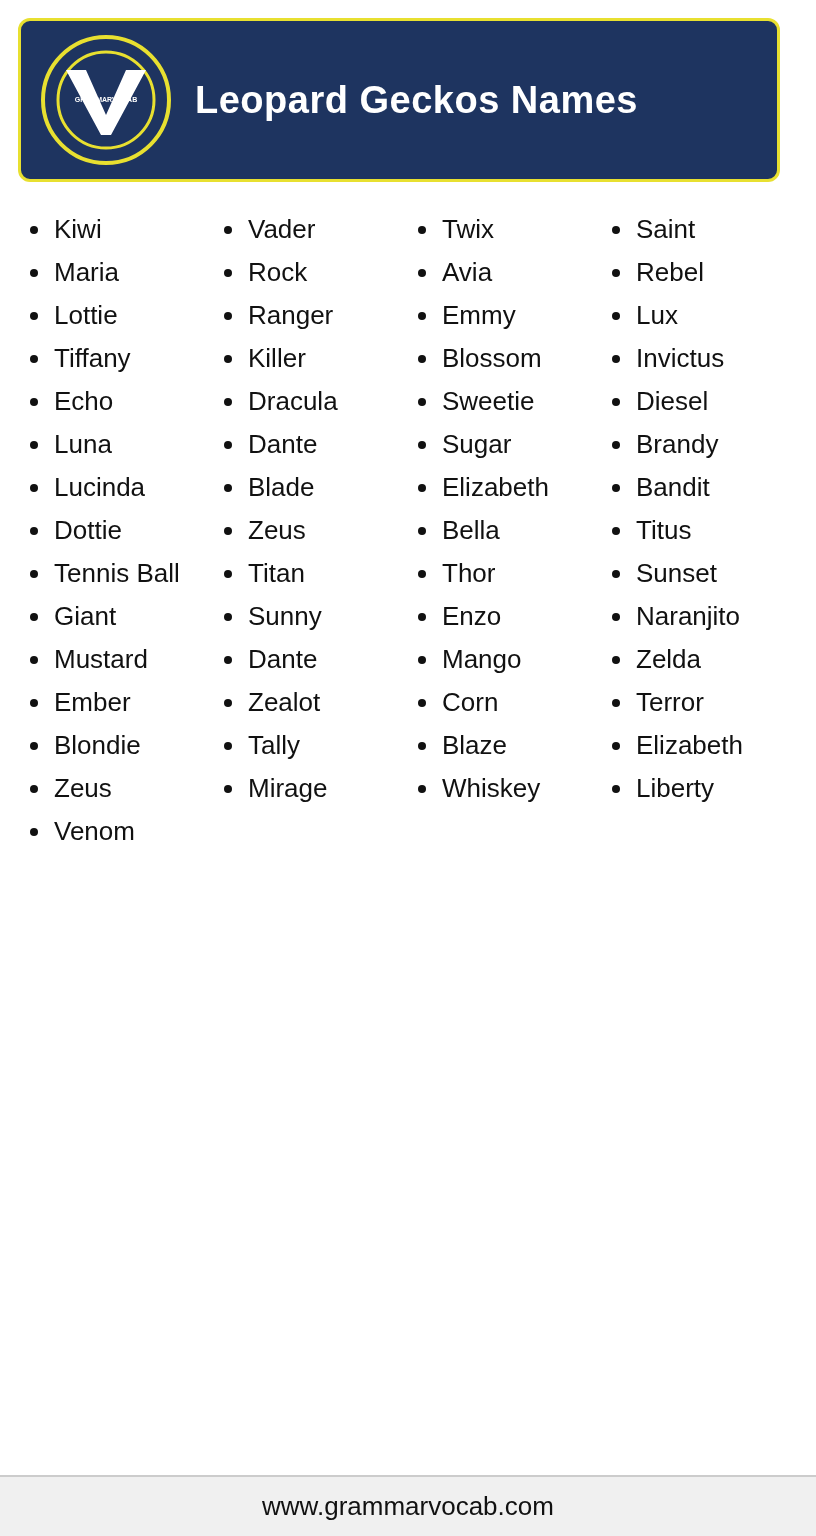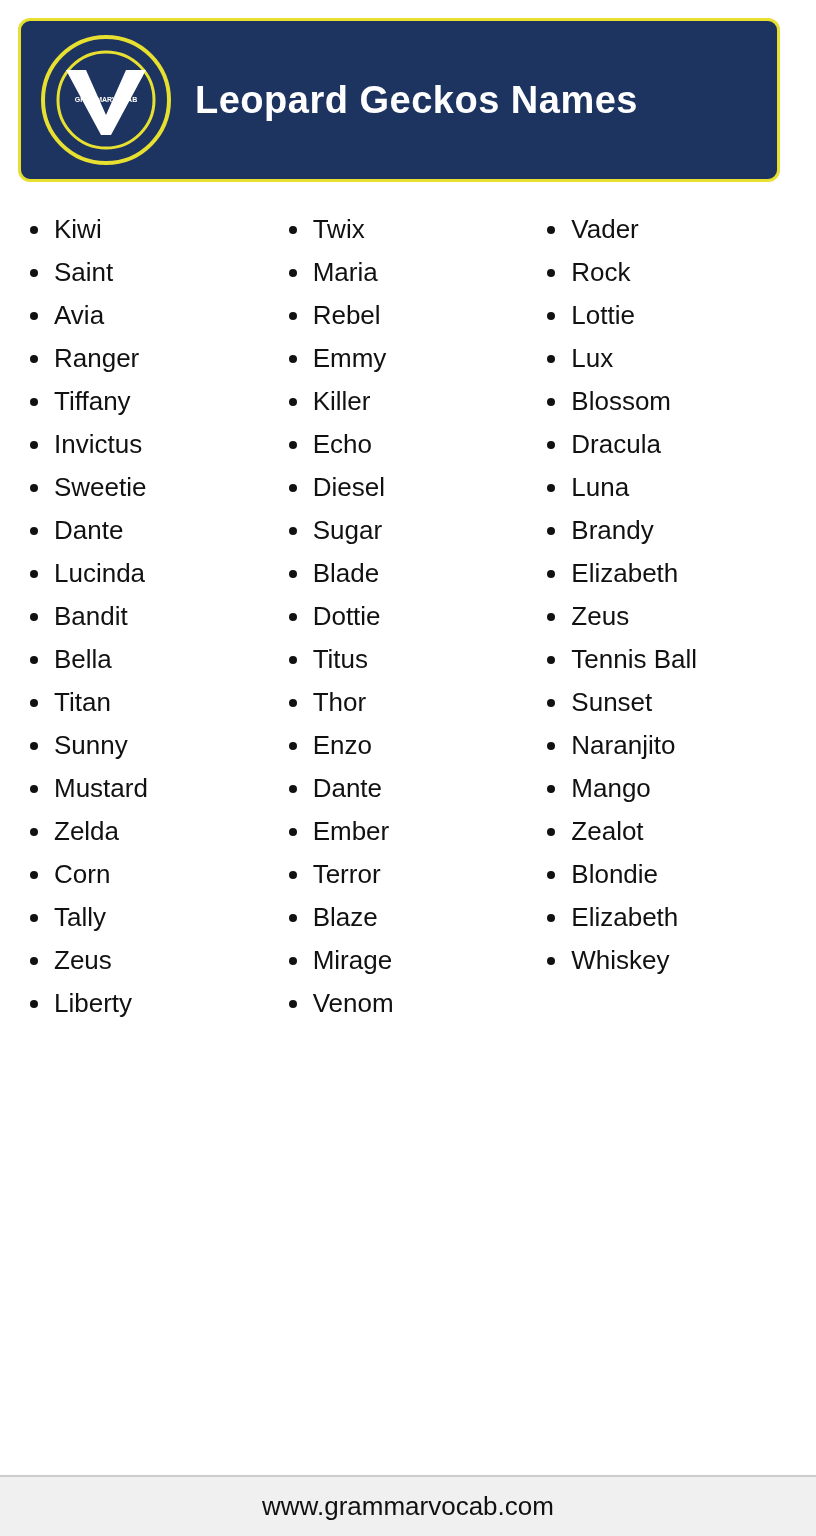--- a/index.html
+++ b/index.html
@@ -55,21 +55,21 @@
       letter-spacing: 0.5px;
     }
 
     .content {
       flex: 1;
       padding: 16px 30px 10px 30px;
     }
 
     .names-grid {
       display: grid;
-      grid-template-columns: 1fr 1fr 1fr;
+      grid-template-columns: 1fr 1fr 1fr 1fr;
       column-gap: 20px;
       row-gap: 0px;
     }
 
     .name-item {
       display: flex;
       align-items: center;
       padding: 6px 0;
       font-size: 26px;
       color: #111111;
@@ -114,28 +114,28 @@
 </div>
 
 <div class="content">
   <div class="names-grid" id="names-grid">
   <div class="name-item">
         <span class="bullet"></span>
         <span>Kiwi</span>
       </div>
       <div class="name-item">
         <span class="bullet"></span>
+        <span>Vader</span>
+      </div>
+      <div class="name-item">
+        <span class="bullet"></span>
         <span>Twix</span>
       </div>
       <div class="name-item">
         <span class="bullet"></span>
-        <span>Vader</span>
-      </div>
-      <div class="name-item">
-        <span class="bullet"></span>
         <span>Saint</span>
       </div>
       <div class="name-item">
         <span class="bullet"></span>
         <span>Maria</span>
       </div>
       <div class="name-item">
         <span class="bullet"></span>
         <span>Rock</span>
       </div>
@@ -251,20 +251,24 @@
         <span class="bullet"></span>
         <span>Titan</span>
       </div>
       <div class="name-item">
         <span class="bullet"></span>
         <span>Thor</span>
       </div>
       <div class="name-item">
         <span class="bullet"></span>
         <span>Sunset</span>
+      </div>
+      <div class="name-item">
+        <span class="bullet"></span>
+        <span>Giant</span>
       </div>
       <div class="name-item">
         <span class="bullet"></span>
         <span>Sunny</span>
       </div>
       <div class="name-item">
         <span class="bullet"></span>
         <span>Enzo</span>
       </div>
       <div class="name-item">

